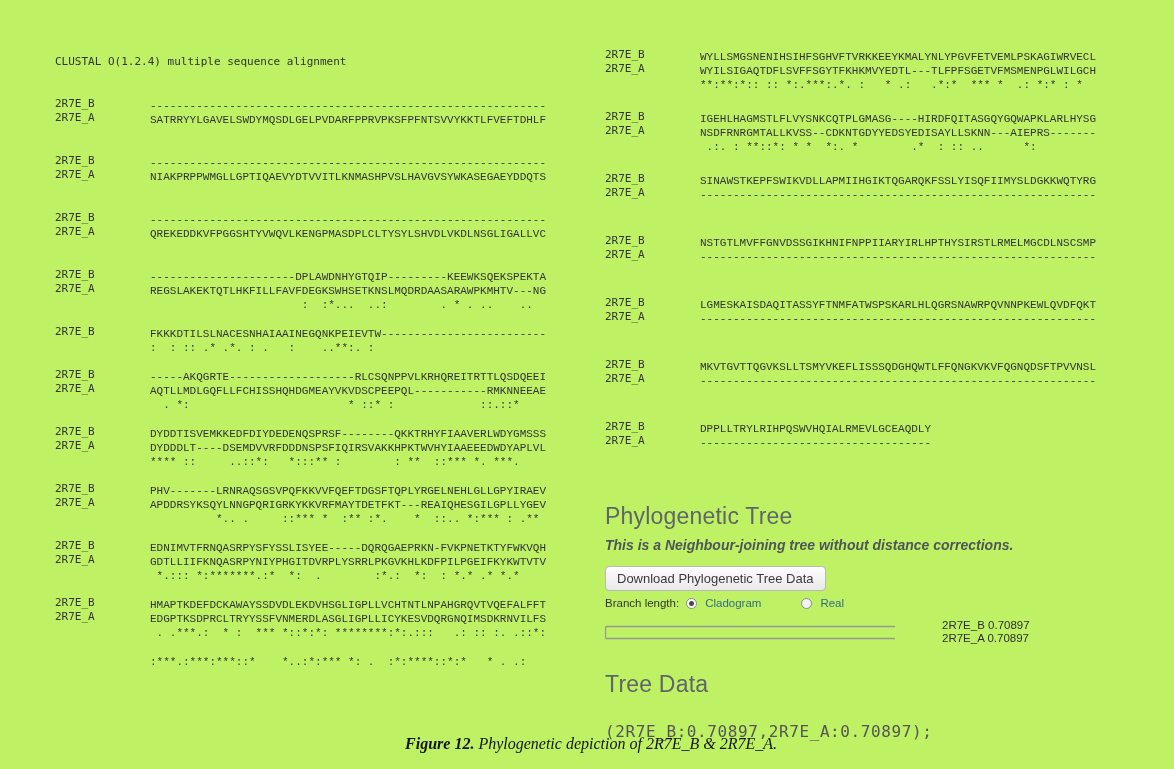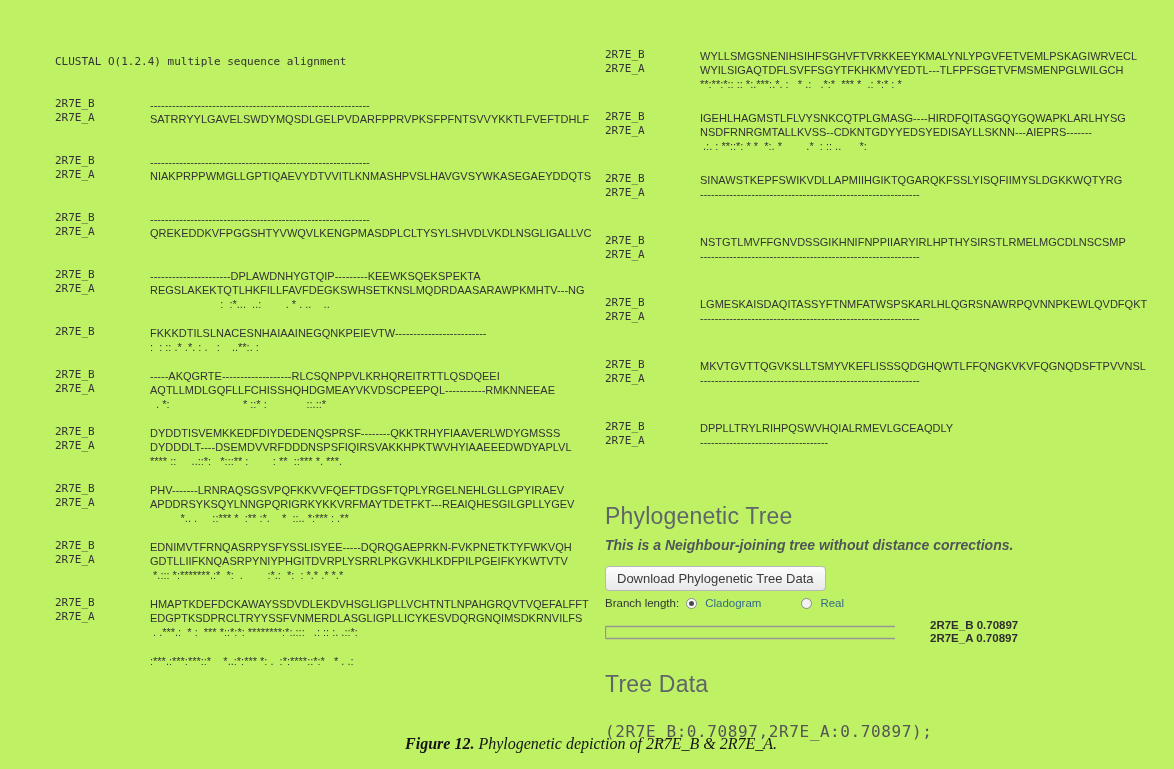--- a/index.html
+++ b/index.html
@@ -6,37 +6,37 @@
   #screen{position:relative;width:1174px;height:769px;background:#bef264;overflow:hidden;
           font-family:"Liberation Sans",sans-serif;}
   .col{position:absolute;}
   .clustal-header{font-family:"DejaVu Sans Mono",monospace;font-size:11px;line-height:14px;
                   color:#333;white-space:pre;margin-bottom:28px;}
   .aln-block{margin-bottom:15px;}
   #right-blocks .aln-block{margin-bottom:20px;}
   .aln-row{height:14px;line-height:14px;white-space:pre;}
   .aln-label{display:inline-block;width:95px;font-family:"DejaVu Sans Mono",monospace;
              font-size:11px;color:#333;vertical-align:top;}
-  .aln-seq{font-family:Liberation Sans, sans-serif;font-size:11px;color:#333;white-space:pre;}
+  .aln-seq{font-family:Liberation Mono, monospace;font-size:11px;color:#333;white-space:pre;}
   #phylo{position:absolute;left:605px;top:503px;width:565px;}
   #phylo h2{margin:0;font-size:23px;font-weight:400;color:#5f6569;letter-spacing:0.2px;}
   .subtitle{margin-top:7px;font-style:italic;font-weight:700;font-size:14px;color:#50555a;}
   .dl-btn{margin-top:13px;display:inline-block;font-family:"Liberation Sans",sans-serif;
           font-size:13px;color:#3a3a3a;background:linear-gradient(#fdfdfd,#e9e9e9);
           border:1px solid #b8b8b8;border-radius:4px;padding:4px 11px;cursor:pointer;}
   .branch-row{margin-top:5px;font-size:11.5px;color:#333;display:flex;align-items:center;height:14px;}
   .branch-label{margin-right:7px;}
   .radio{display:inline-block;width:11px;height:11px;border-radius:50%;
          border:1px solid #8a8a8a;background:#f2f2f2;margin-right:8px;box-sizing:border-box;}
   .radio.selected{background:#fdfdfd;}
   .radio.selected::after{content:'';display:block;width:5px;height:5px;margin:2px;
                          border-radius:50%;background:#4a4a4a;}
   .radio-label{color:#356b87;margin-right:40px;}
   .tree{margin-top:11px;display:flex;align-items:flex-start;}
-  .leaves{margin-left:33px;margin-top:-2px;font-weight:bold;}
+  .leaves{margin-left:45px;margin-top:-2px;}
   .leaf{font-size:11.5px;line-height:12.5px;color:#2e2e2e;white-space:pre;}
   #tree-data-heading{margin-top:26px !important;}
   .newick{margin-top:24px;font-family:"DejaVu Sans Mono",monospace;font-size:16px;
           letter-spacing:0.6px;color:#555;}
   .caption{position:absolute;left:8px;right:0;top:735px;text-align:center;
            font-family:"Liberation Serif",serif;font-size:16px;font-style:italic;color:#141414;}
   .cap-bold{font-weight:700;}
 </style>
 </head>
 <body>

